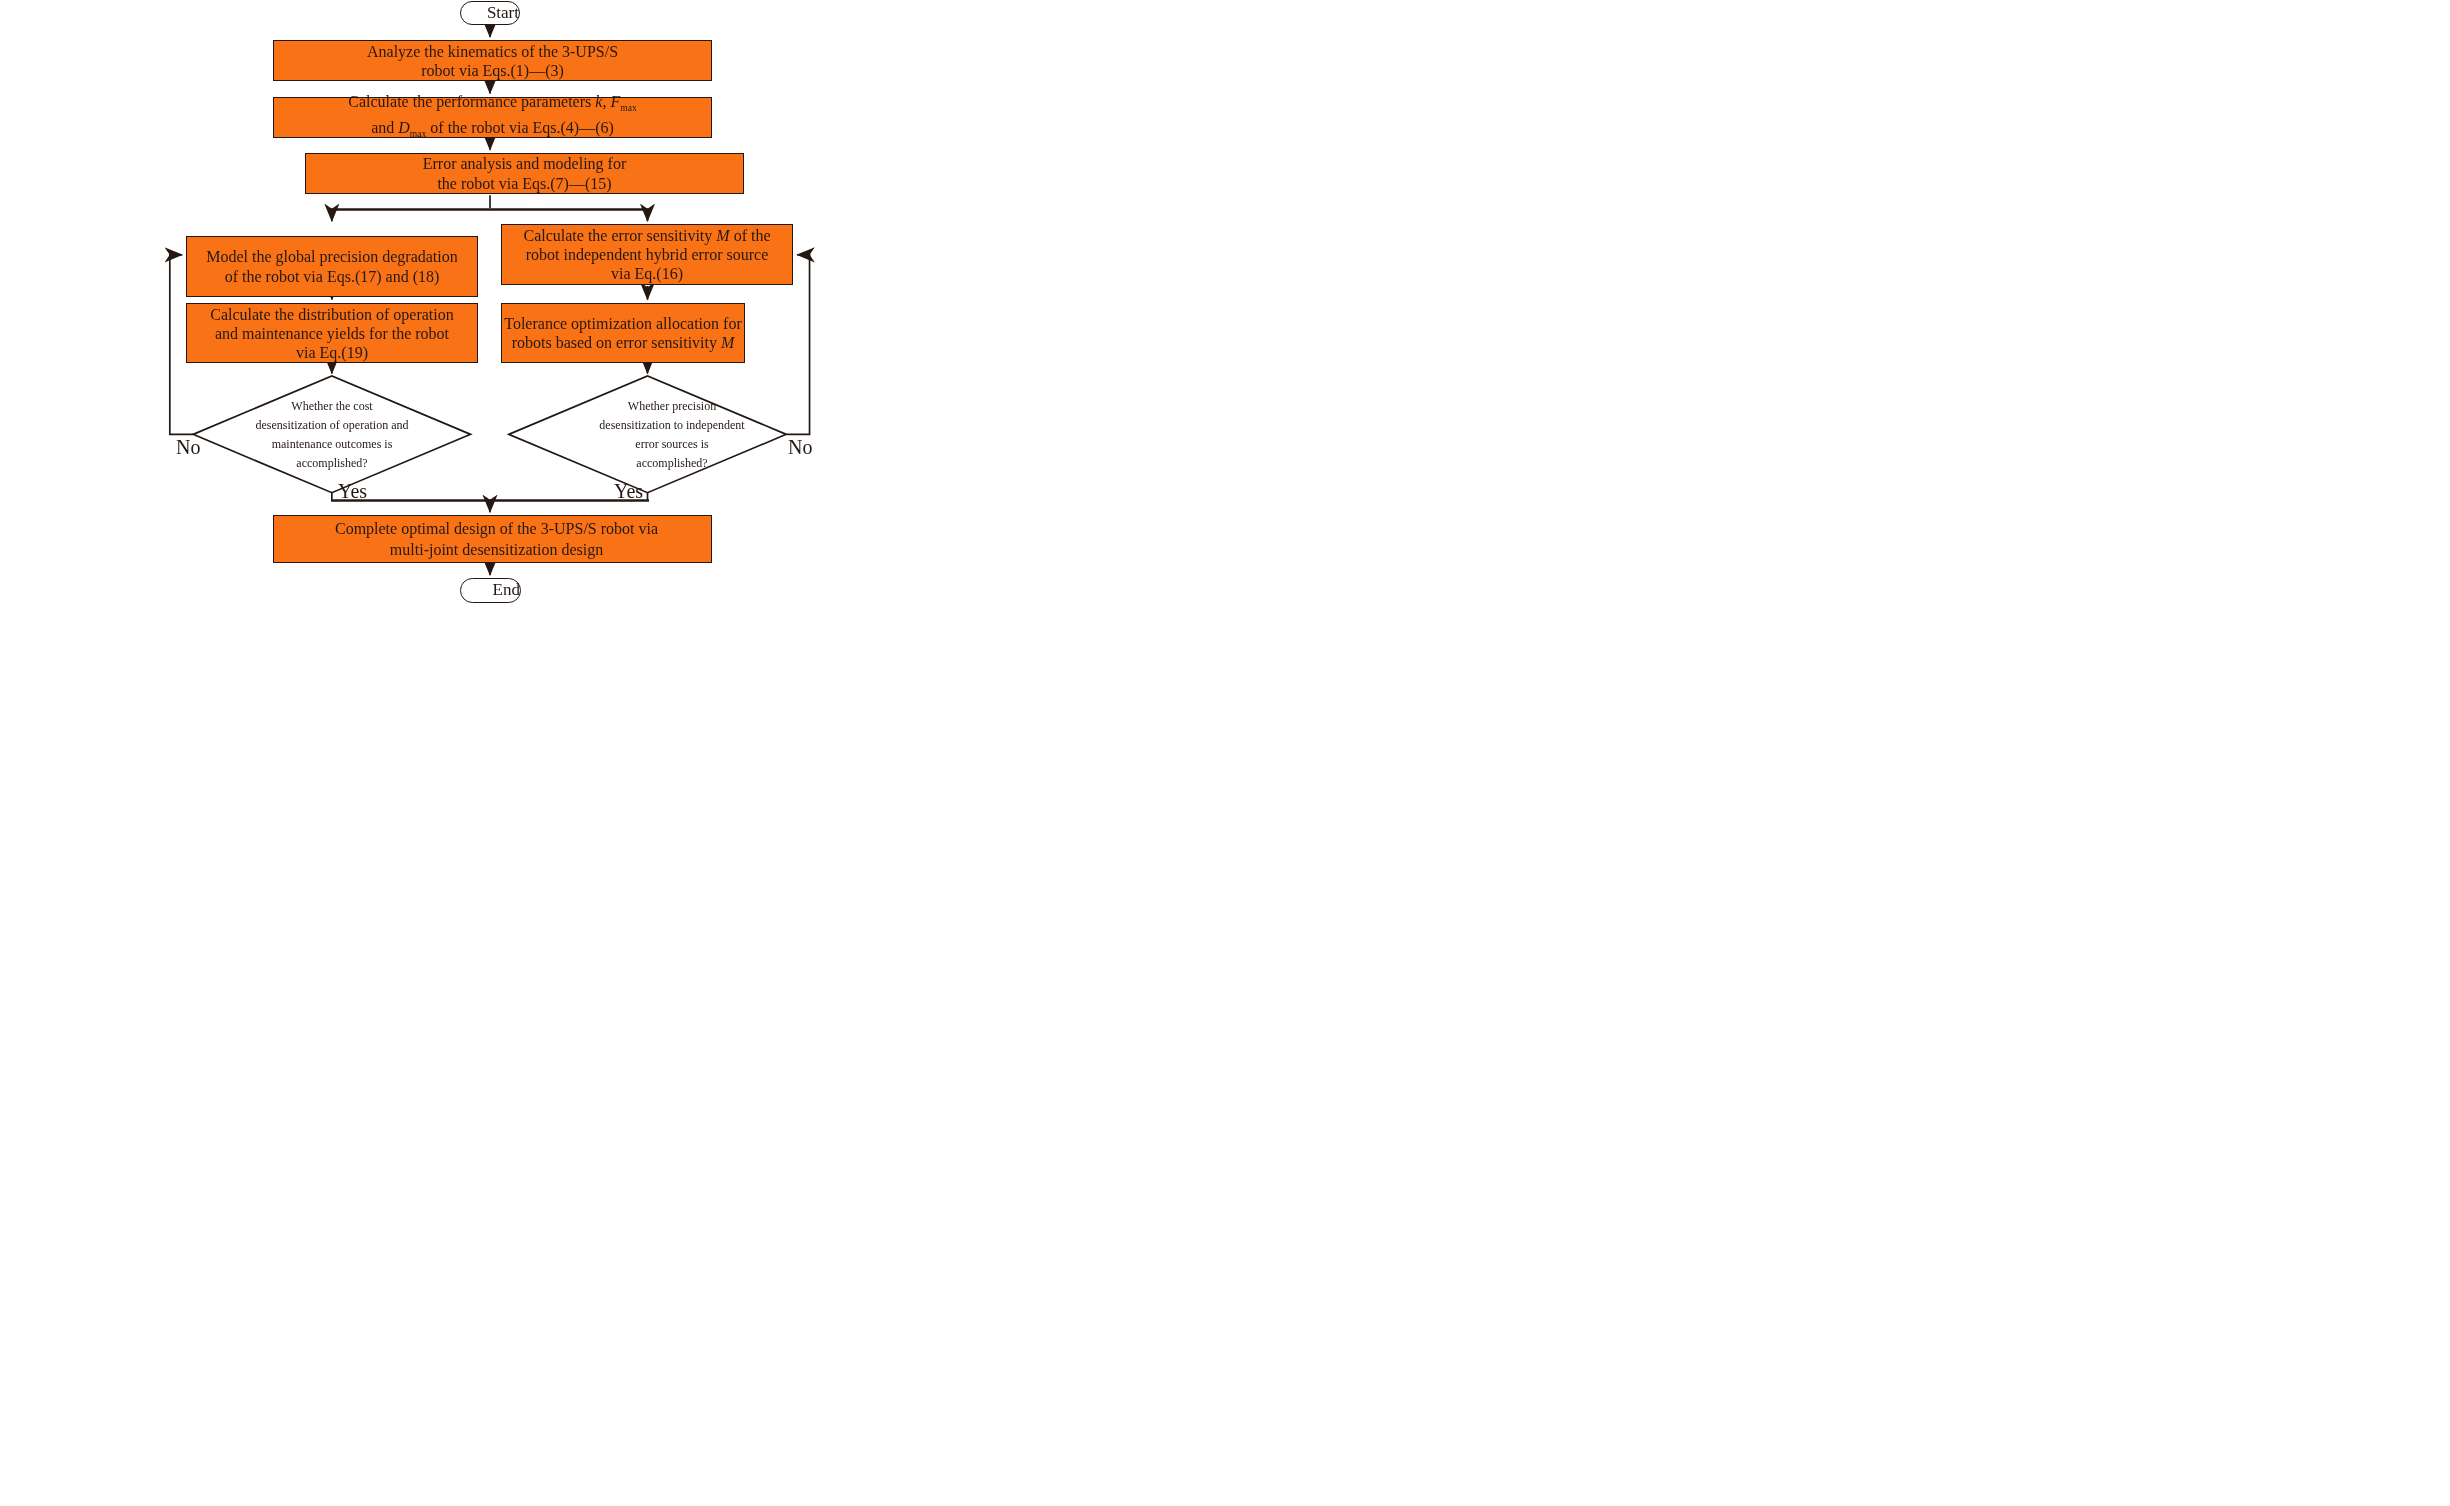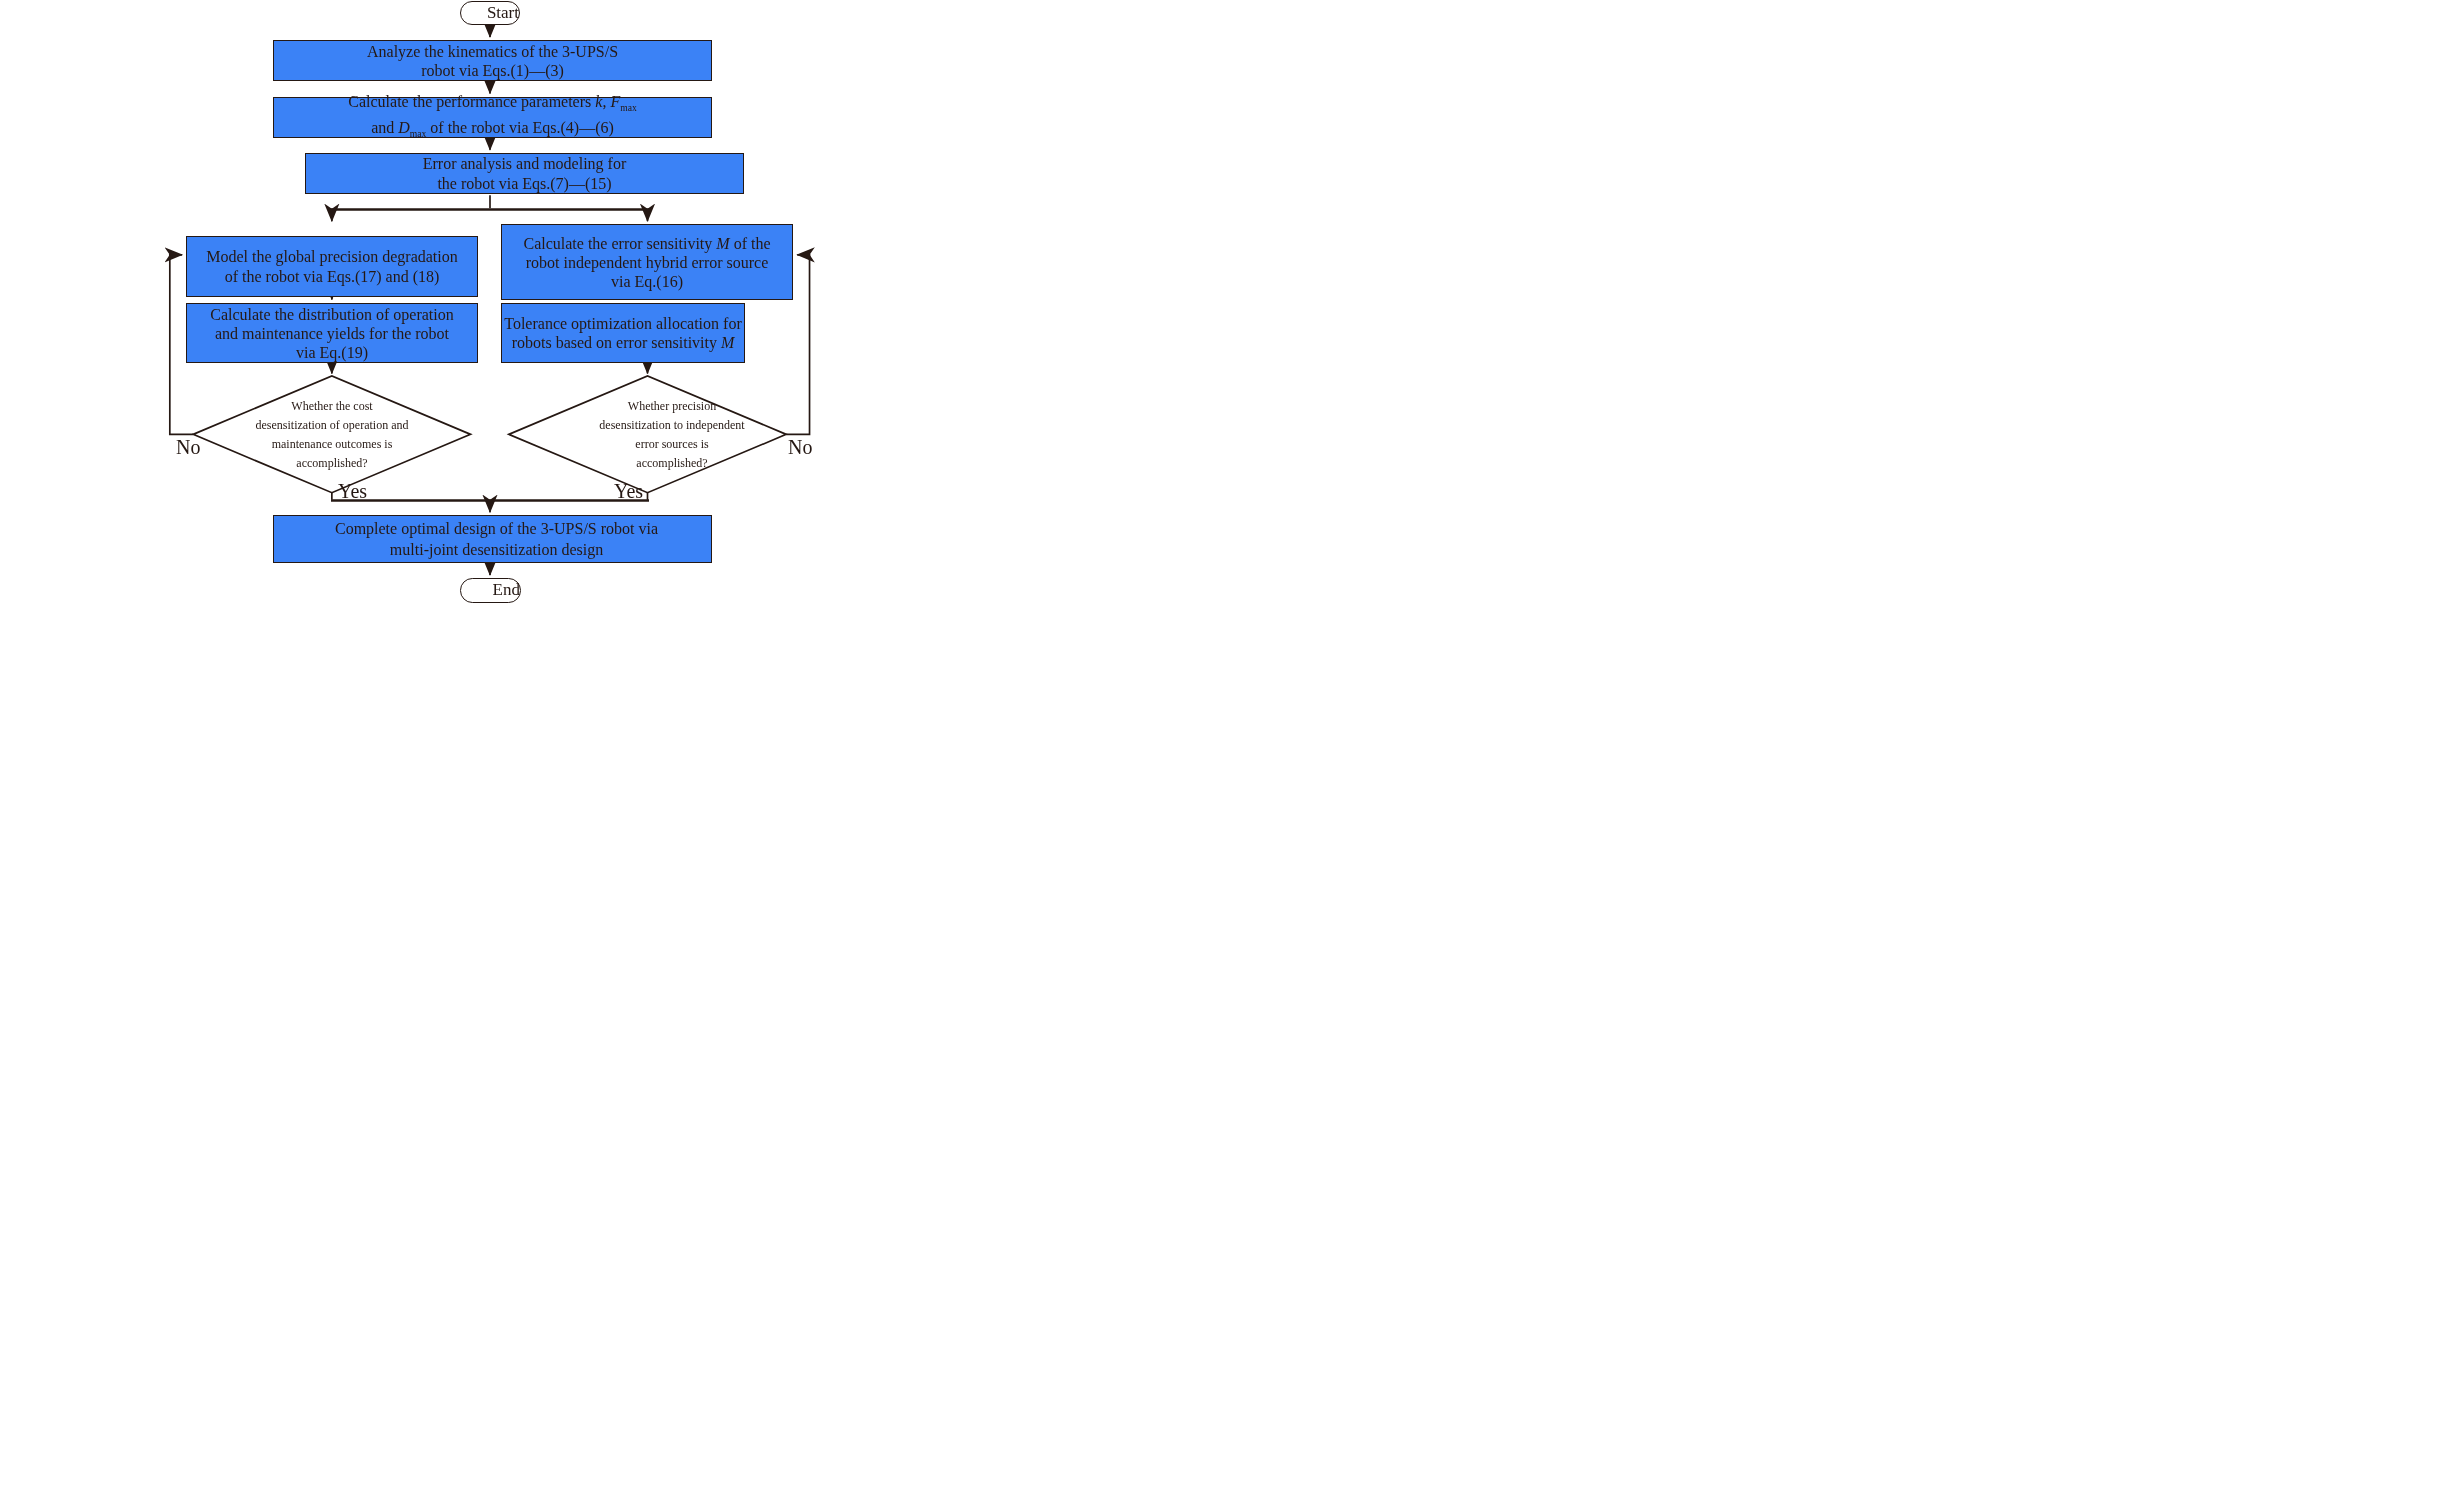--- a/index.html
+++ b/index.html
@@ -9,21 +9,21 @@
     height: 603px;
     background: #ffffff;
     font-family: "Liberation Serif", "DejaVu Serif", serif;
     color: #251813;
     overflow: hidden;
   }
   #wires { position: absolute; left: 0; top: 0; z-index: 1; }
   .node { position: absolute; z-index: 2; box-sizing: border-box; }
   .rectbox {
     border: 1.9px solid #251813;
-    background: #3b82f6;
+    background: #f97316;
     display: flex;
     flex-direction: column;
     justify-content: center;
     align-items: center;
     text-align: center;
     font-size: 16px;
     line-height: 19.4px;
   }
   .terminal {
     border: 1.9px solid #251813;
@@ -111,21 +111,21 @@
   <div class="node rectbox" style="left:273px; top:153px; width:439px; height:41px; line-height:19.4px;margin-left:32px;">
     <div>Error analysis and modeling for</div>
     <div>the robot via Eqs.(7)—(15)</div>
   </div>
 
   <div class="node rectbox" style="left:186px; top:236px; width:292px; height:61px;">
     <div>Model the global precision degradation</div>
     <div>of the robot via Eqs.(17) and (18)</div>
   </div>
 
-  <div class="node rectbox" style="left:501px; top:224px; width:292px; height:76px; line-height:19px;">
+  <div class="node rectbox" style="left:501px; top:224px; width:292px; height:61px; line-height:19px;">
     <div><span>Calculate the error sensitivity </span><span class="it">M</span><span> of the</span></div>
     <div>robot independent hybrid error source</div>
     <div>via Eq.(16)</div>
   </div>
 
   <div class="node rectbox" style="left:186px; top:303px; width:292px; height:60px; line-height:19px;">
     <div>Calculate the distribution of operation</div>
     <div>and maintenance yields for the robot</div>
     <div>via Eq.(19)</div>
   </div>

